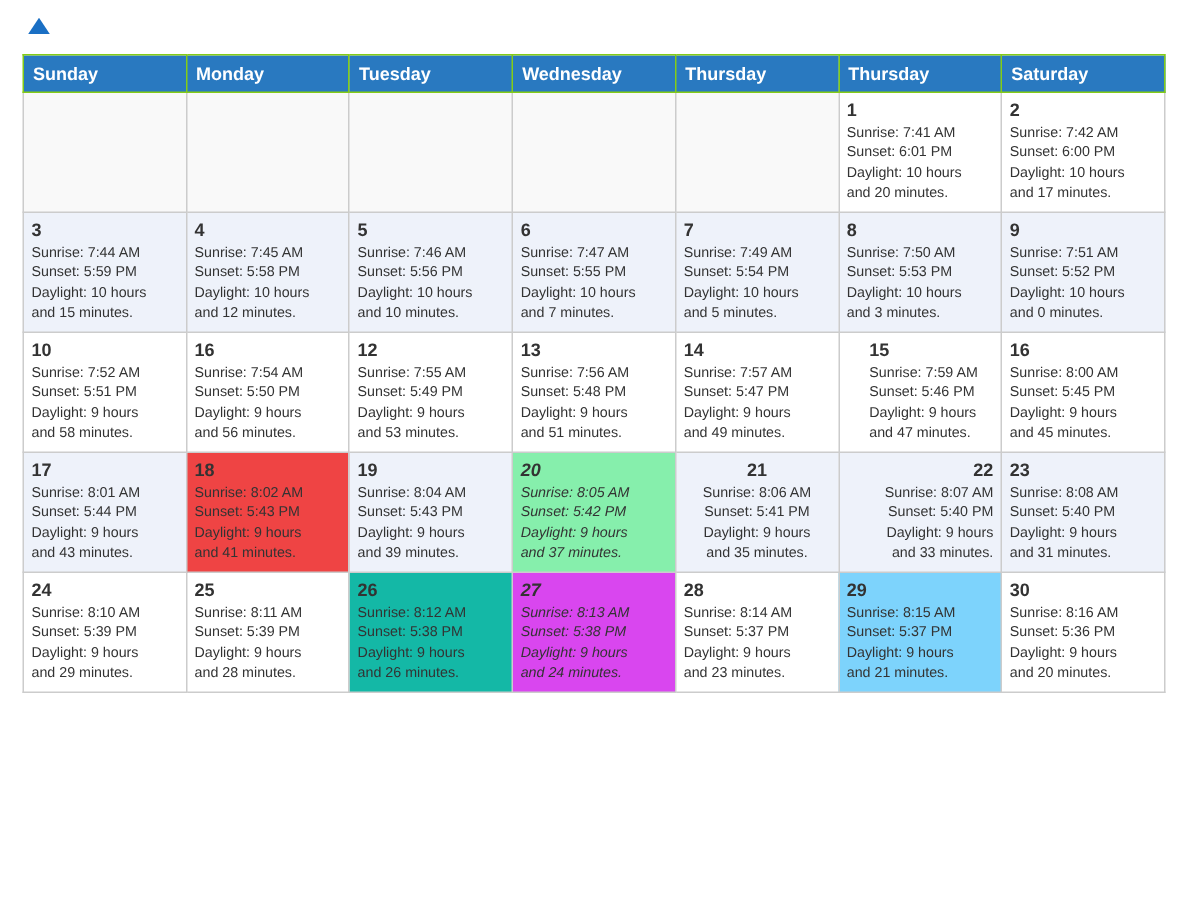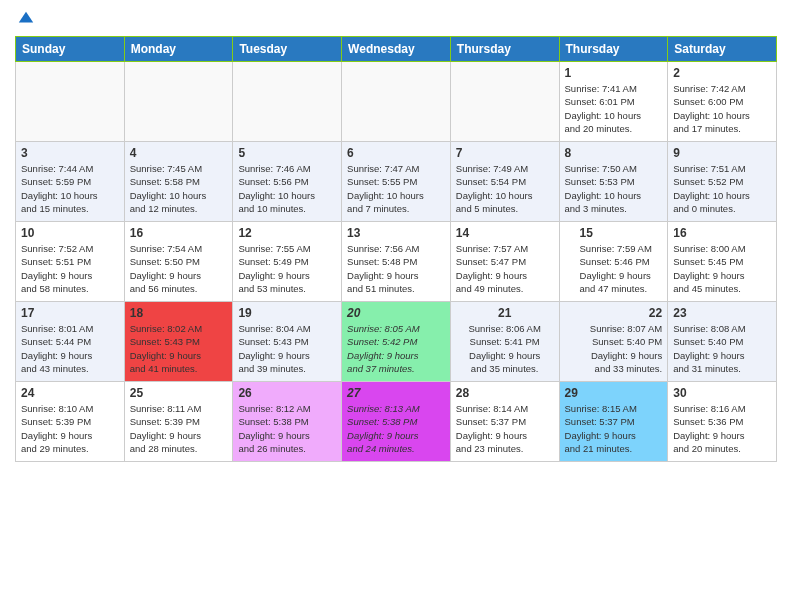--- a/index.html
+++ b/index.html
@@ -318,21 +318,21 @@
 Daylight: 9 hours
 and 29 minutes.</div>
           </td>
           <td style="background: rgb(255, 255, 255);">
             <span class="day-number">25</span>
             <div class="day-info" style="white-space: pre-line;">Sunrise: 8:11 AM
 Sunset: 5:39 PM
 Daylight: 9 hours
 and 28 minutes.</div>
           </td>
-          <td style="background: #f0abfc;">
+          <td style="background: #14b8a6;">
             <span class="day-number">26</span>
             <div class="day-info" style="white-space: pre-line;">Sunrise: 8:12 AM
 Sunset: 5:38 PM
 Daylight: 9 hours
 and 26 minutes.</div>
           </td>
           <td style="background: #d946ef; font-style: italic;">
             <span class="day-number">27</span>
             <div class="day-info" style="white-space: pre-line;">Sunrise: 8:13 AM
 Sunset: 5:38 PM

